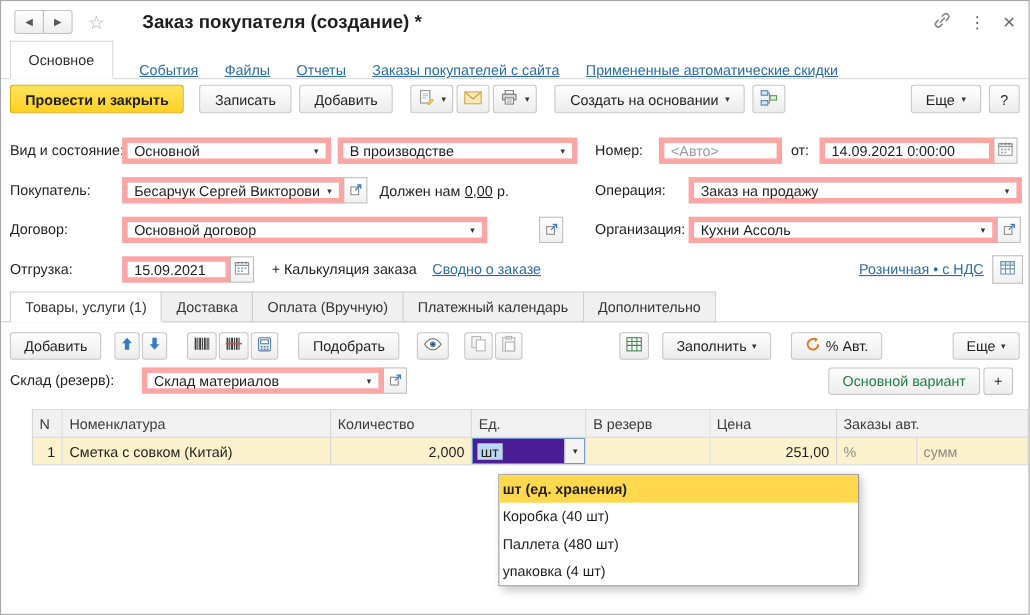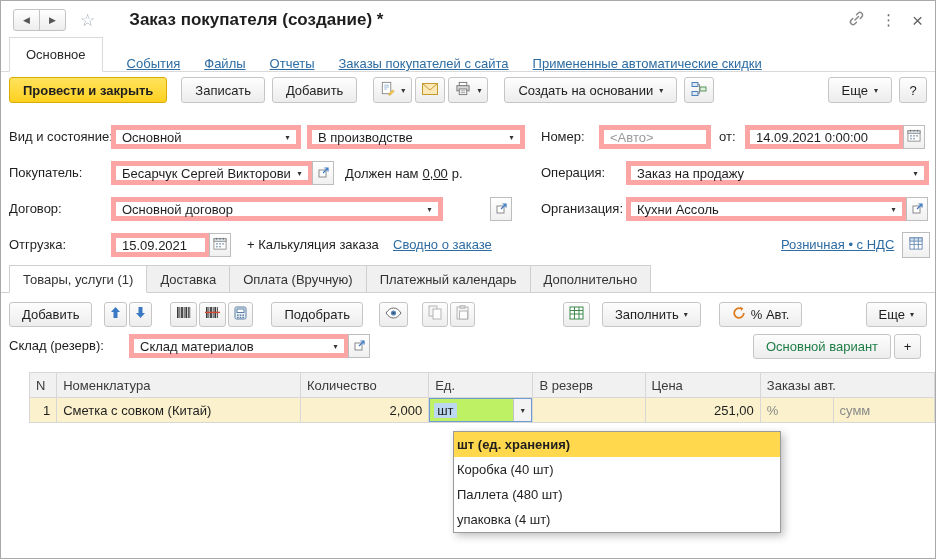--- a/index.html
+++ b/index.html
@@ -54,21 +54,21 @@
   .tbtn.icon{padding:0 5px}
   .greenbtn{color:#1d7d45}
 
   
   .grid{position:absolute;top:371px;left:28px;border-collapse:collapse;table-layout:fixed}
   .grid th{background:#f1f1f1;font-weight:normal;text-align:left;color:#3a3a3a}
   .grid th,.grid td{border:1px solid #d7d7d7;height:25px;padding:0 6px;white-space:nowrap;overflow:hidden;box-sizing:border-box}
   .row-sel td{background:#fbf2cd}
   .r{text-align:right}
   td.unitcell{padding:0}
-  .celled{height:24px;border:1px solid #6f9bd1;background:#bef264;display:flex;align-items:center;box-sizing:border-box}
+  .celled{height:24px;border:1px solid #6f9bd1;background:#4c1d95;display:flex;align-items:center;box-sizing:border-box}
   .celled .txt{margin-left:4px;background:#bcd7f0;padding:0 3px}
   .celled .dd2{margin-left:auto;width:17px;align-self:stretch;border-left:1px solid #c3c3c3;background:#f3f3f3;display:flex;align-items:center;justify-content:center;font-size:8px;color:#333}
   .gray{color:#8a8a8a}
 
   
   .popup{position:absolute;top:430px;left:452px;width:326px;background:#fff;border:1px solid #9b9b9b;box-shadow:3px 3px 8px rgba(0,0,0,.25);z-index:5}
   .pitem{height:25px;display:flex;align-items:center;padding:0 3px}
   .pitem.selected{background:#ffd84d;font-weight:bold}
 </style>
 </head>

